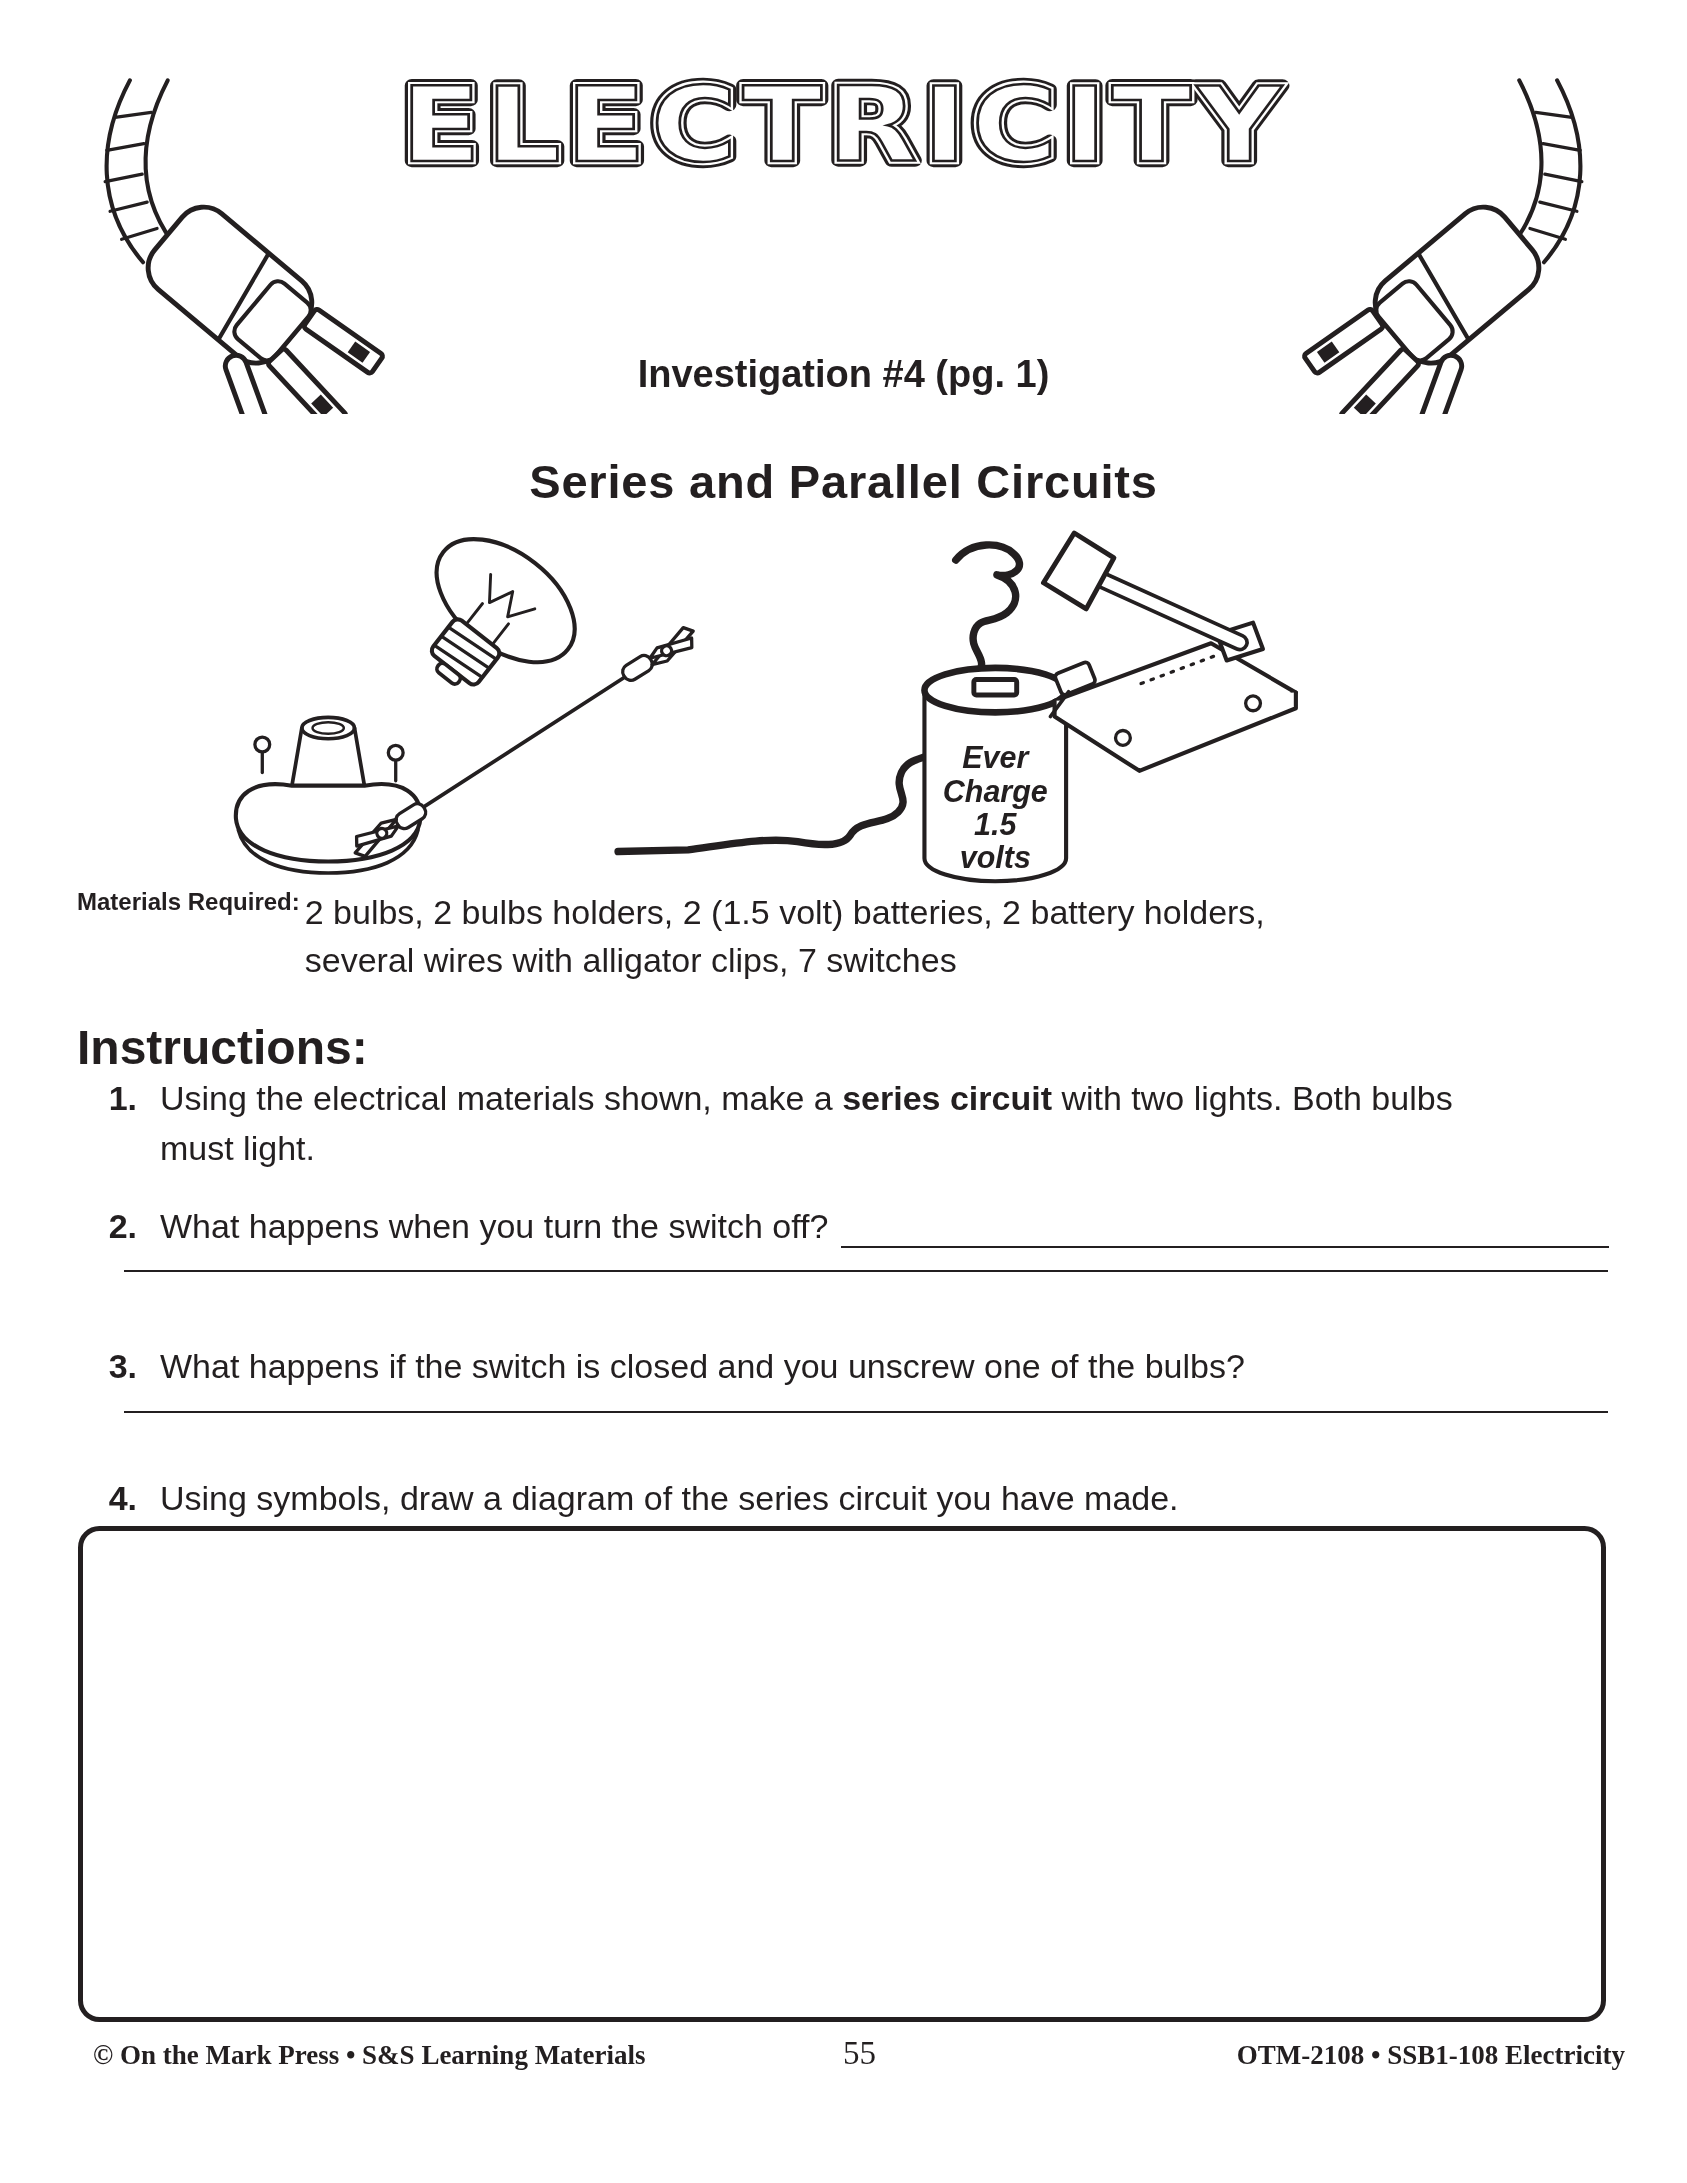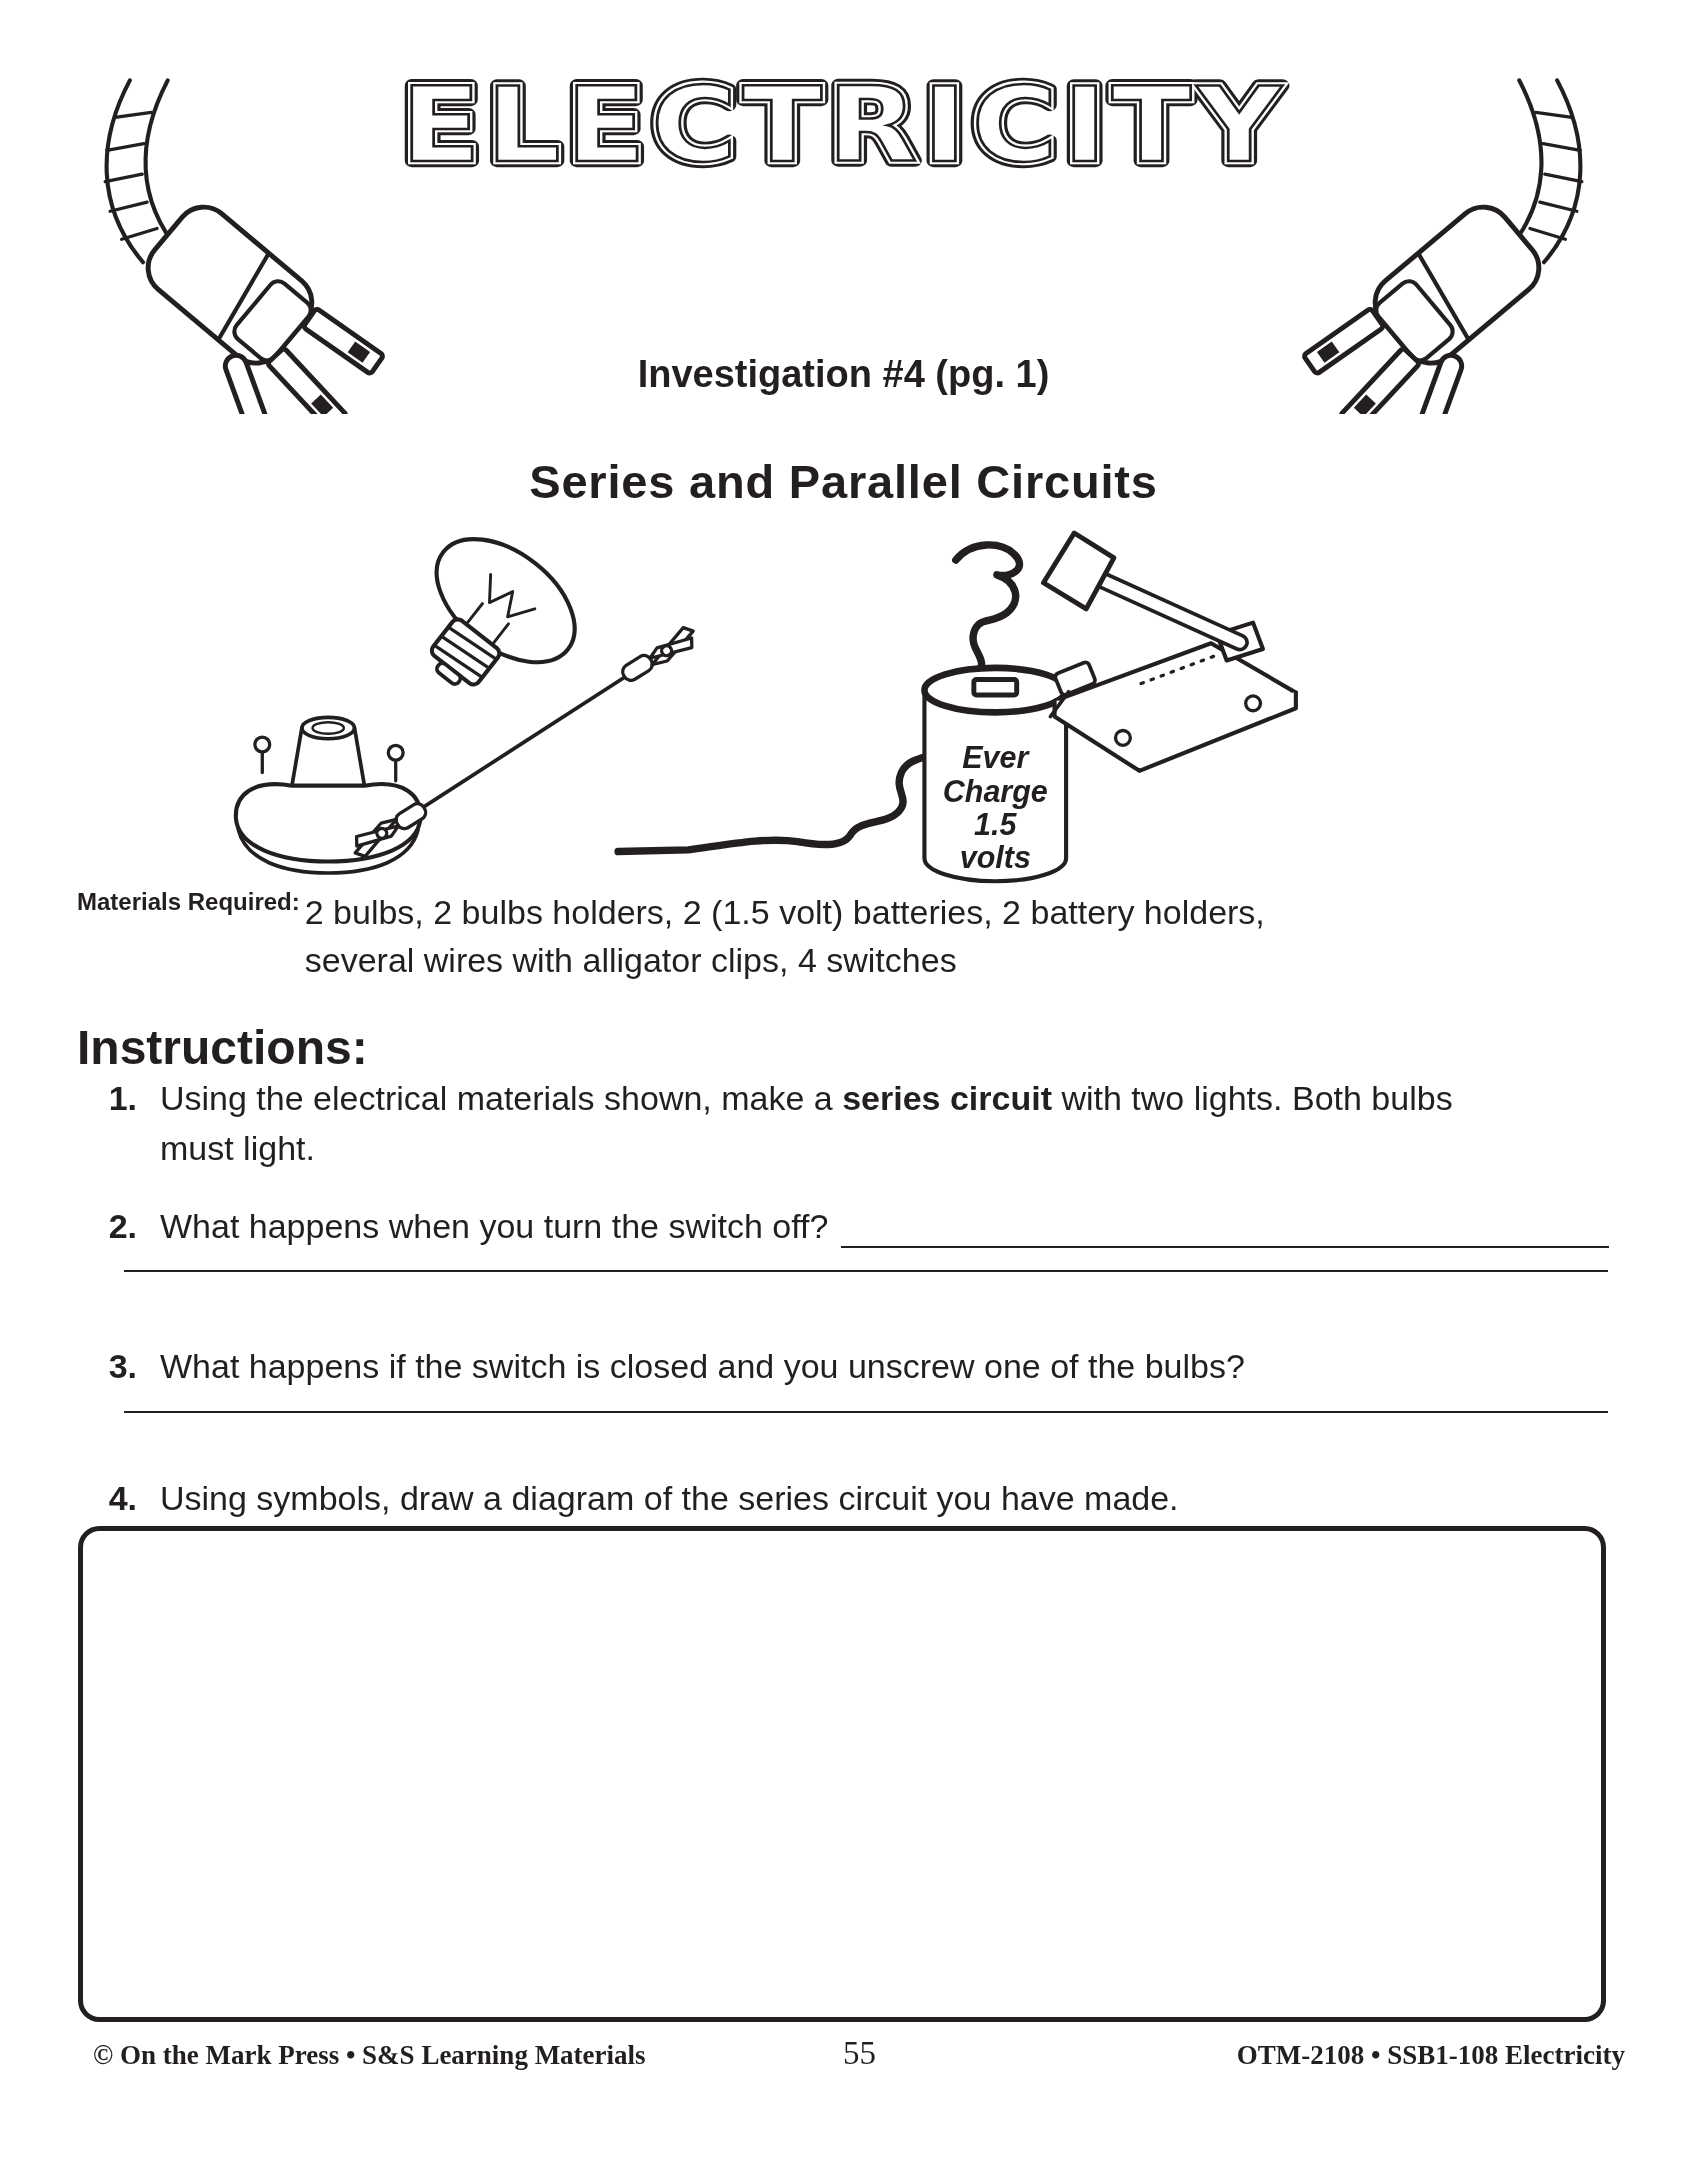--- a/index.html
+++ b/index.html
@@ -190,21 +190,21 @@
         <rect x="-22" y="-14" width="44" height="28" rx="5" fill="#fff" stroke-width="4.5"></rect>
       </g>
       <path d="M-128,44 L-150,74" stroke-width="4.5"></path>
     </g>
   </svg>
 
   <div class="materials">
     <div class="lbl">Materials Required:</div>
     <div class="txt">
       <div>2 bulbs, 2 bulbs holders, 2 (1.5 volt) batteries, 2 battery holders,</div>
-      <div>several wires with alligator clips, 4 switches</div>
+      <div>several wires with alligator clips, 7 switches</div>
     </div>
   </div>
 
   <div class="instr-lbl">Instructions:</div>
 
   <div class="item i1">
     <div class="num">1.</div>
     <div class="itext">
       <span>Using the electrical materials shown, make a </span><b>series circuit</b><span> with two lights.  Both bulbs</span>
       <div>must light.</div>

